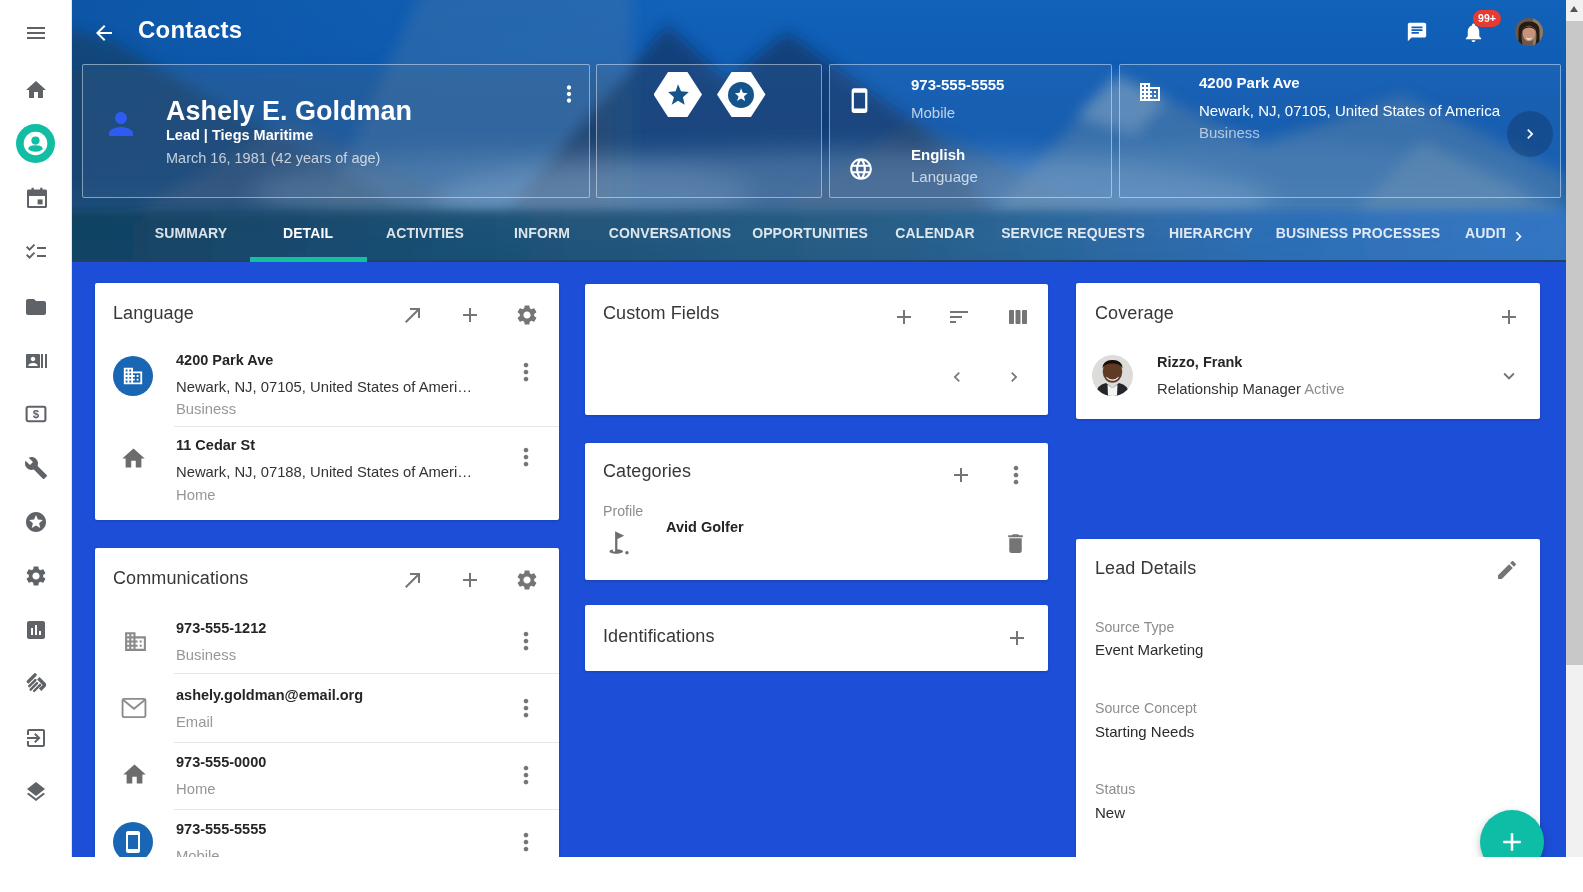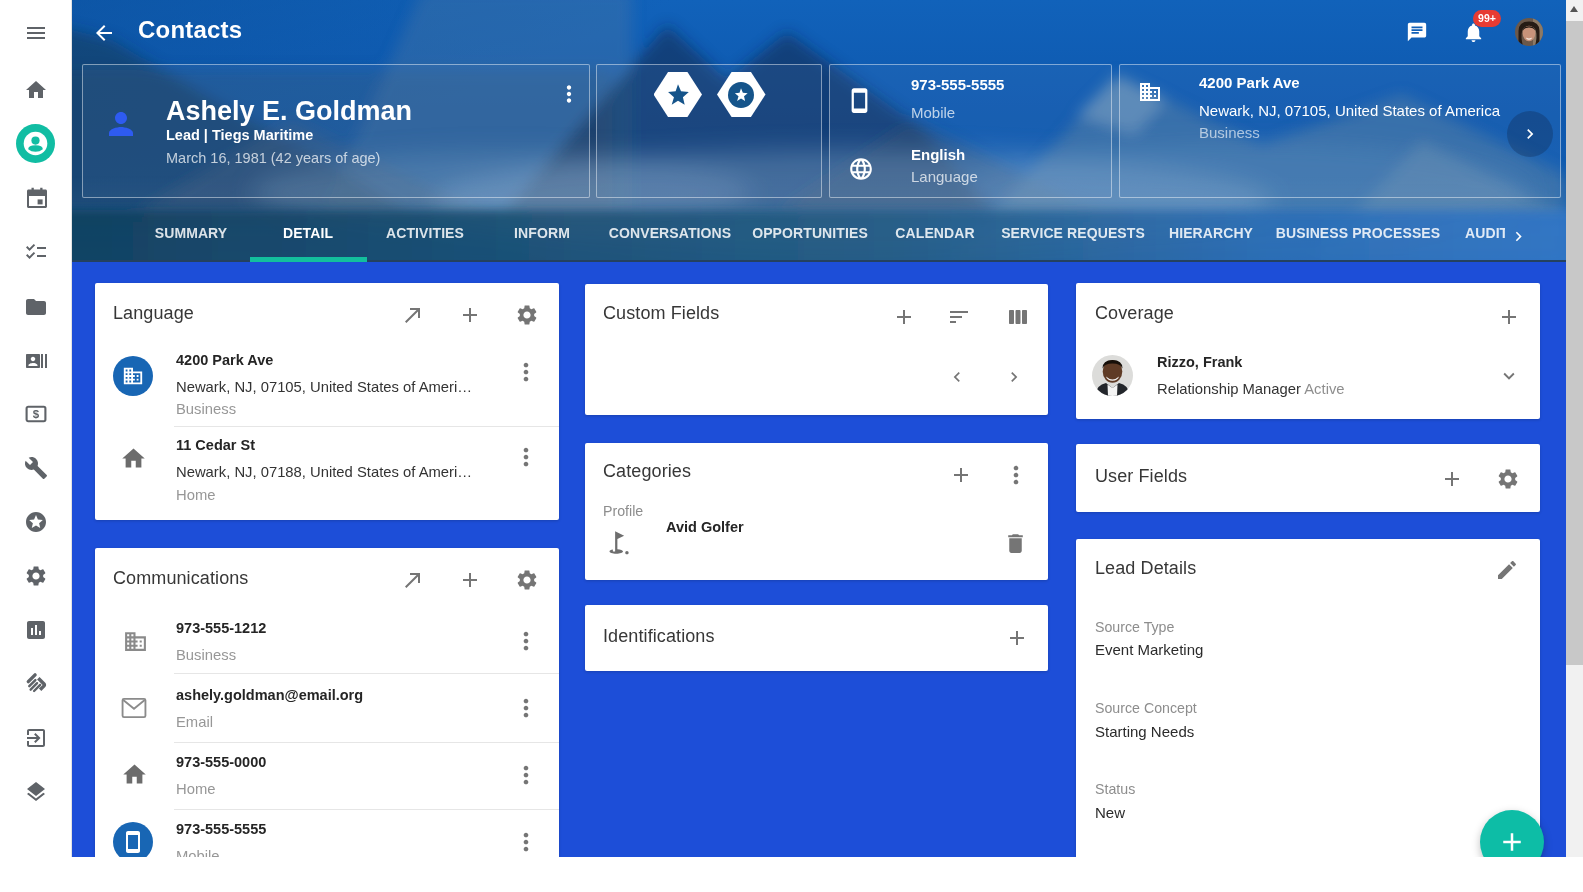--- a/index.html
+++ b/index.html
@@ -469,33 +469,20 @@
     </div>
     <div class="abs p1" style="left:81px;top:71px;">Rizzo, Frank</div>
     <div class="abs p2" style="left:81px;top:98px;">Relationship Manager <span style="color:#8e8e8e;">Active</span></div>
     <div class="ico" style="left:422px;top:82px;">
         <svg width="22" height="22" viewBox="0 0 24 24" fill="#616161">
           <path d="M16.59 8.59L12 13.17 7.41 8.59 6 10l6 6 6-6z"></path>
         </svg>
       </div>
   </div>
 
-  <div class="card" style="left:1076px;top:444px;width:464px;height:68px;">
-    <div class="ctitle" style="left:19px;top:22px;">User Fields</div>
-    <div class="ico" style="left:364px;top:23px;">
-        <svg width="24" height="24" viewBox="0 0 24 24">
-          <path d="M19 13h-6v6h-2v-6H5v-2h6V5h2v6h6v2z"></path>
-        </svg>
-      </div>
-    <div class="ico" style="left:420px;top:23px;">
-        <svg width="24" height="24" viewBox="0 0 24 24">
-          <use href="#gearp"></use>
-        </svg>
-      </div>
-  </div>
 
   <div class="card" style="left:1076px;top:539px;width:464px;height:380px;">
     <div class="ctitle" style="left:19px;top:19px;">Lead Details</div>
     <div class="ico" style="left:419px;top:19px;">
         <svg width="24" height="24" viewBox="0 0 24 24" fill="#616161">
           <path d="M3 17.25V21h3.75L17.81 9.94l-3.75-3.75L3 17.25zM20.71 7.04c.39-.39.39-1.02 0-1.41l-2.34-2.34c-.39-.39-1.02-.39-1.41 0l-1.83 1.83 3.75 3.75 1.83-1.83z"></path>
         </svg>
       </div>
     <div class="abs lbl" style="left:19px;top:80px;">Source Type</div>
     <div class="abs val" style="left:19px;top:102px;">Event Marketing</div>

